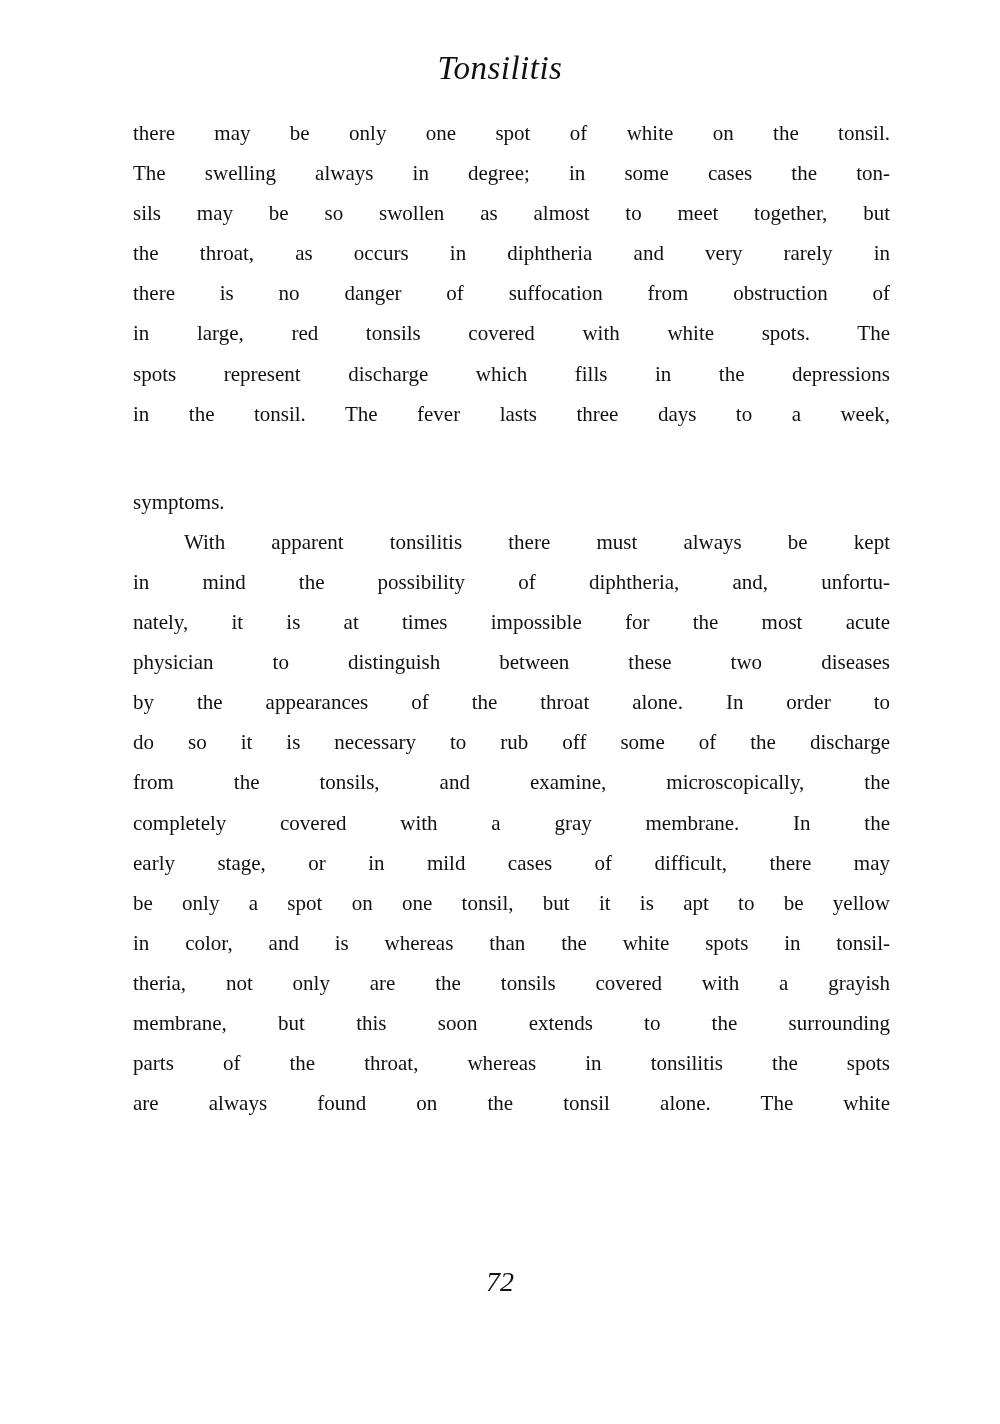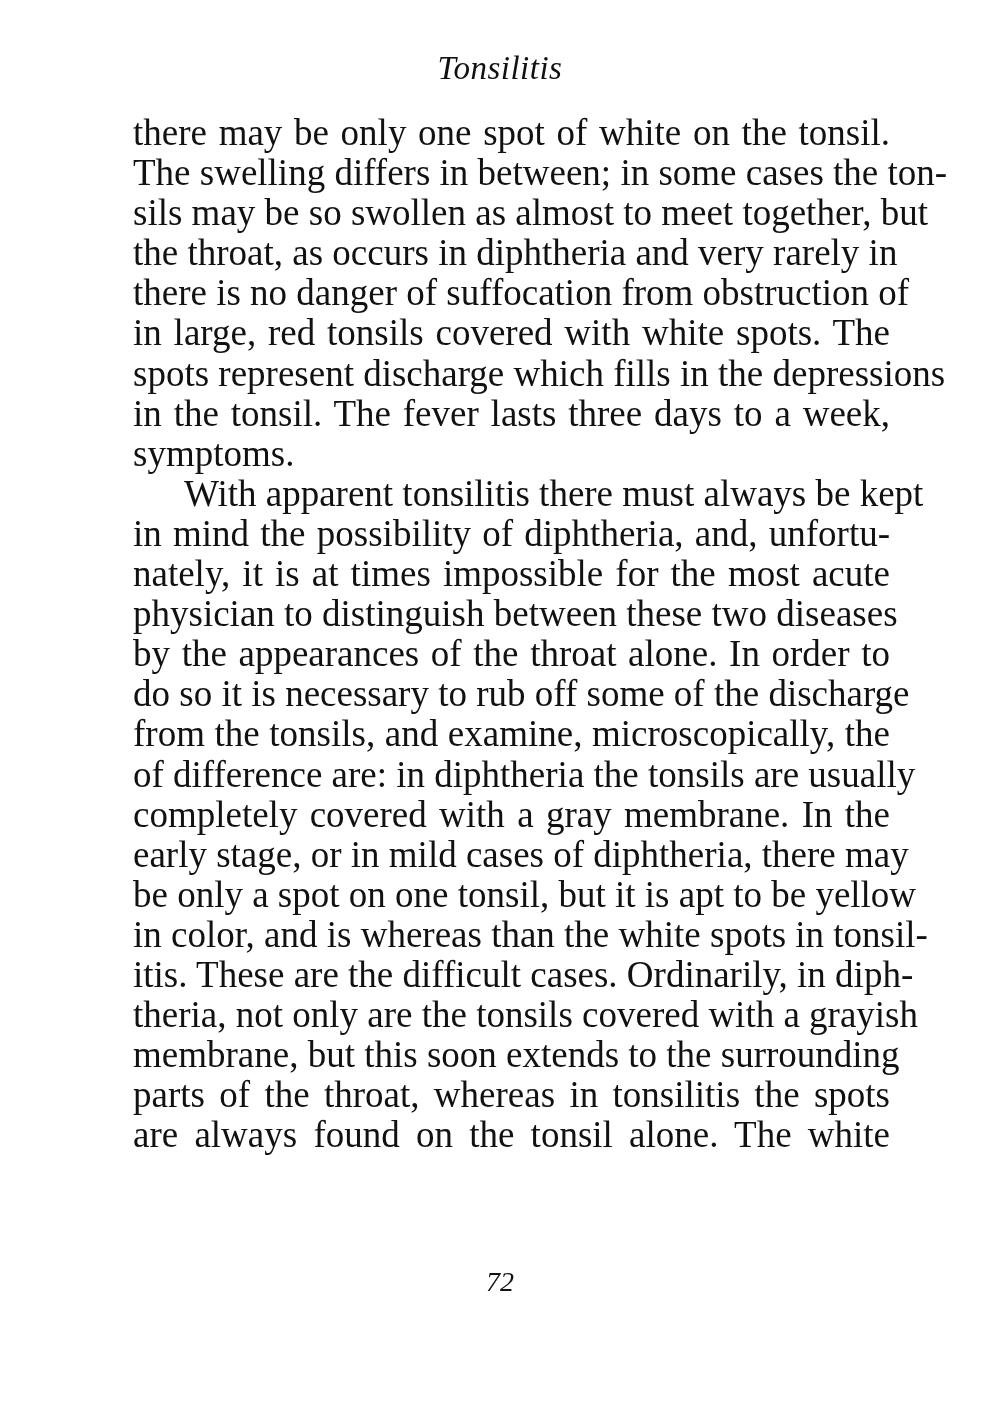--- a/index.html
+++ b/index.html
@@ -29,28 +29,29 @@
   .text-block {
     position: absolute;
     top: 113px;
     left: 133px;
     width: 757px;
   }
   .line {
     display: block;
     height: 40.1px;
     line-height: 40.1px;
-    font-size: 37px;
+    font-size: 21px;
     white-space: nowrap;
     text-align: justify;
     text-align-last: justify;
   }
   .line.last {
     text-align: center;
     text-align-last: left;
+    margin-top: 48px;
   }
   .line.indent {
     padding-left: 51px;
   }
   .folio {
     position: absolute;
     top: 1262px;
     left: 0;
     width: 1000px;
     text-align: center;
@@ -61,44 +62,42 @@
 </style>
 </head>
 <body>
 
 <div class="running-head">Tonsilitis</div>
 
 <div class="text-block">
 
   <div>
     <span class="line">there may be only one spot of white on the tonsil.</span>
-    <span class="line">The swelling differs in between; in some cases the ton-</span>
+    <span class="line">The swelling always in degree; in some cases the ton-</span>
     <span class="line">sils may be so swollen as almost to meet together, but</span>
     <span class="line">the throat, as occurs in diphtheria and very rarely in</span>
     <span class="line">there is no danger of suffocation from obstruction of</span>
     <span class="line">in large, red tonsils covered with white spots.  The</span>
     <span class="line">spots represent discharge which fills in the depressions</span>
     <span class="line">in the tonsil.  The fever lasts three days to a week,</span>
     <span class="line last">symptoms.</span>
   </div>
 
   <div>
     <span class="line indent">With apparent tonsilitis there must always be kept</span>
     <span class="line">in mind the possibility of diphtheria, and, unfortu-</span>
     <span class="line">nately, it is at times impossible for the most acute</span>
     <span class="line">physician to distinguish between these two diseases</span>
     <span class="line">by the appearances of the throat alone.  In order to</span>
     <span class="line">do so it is necessary to rub off some of the discharge</span>
     <span class="line">from the tonsils, and examine, microscopically, the</span>
-    <span class="line">of difference are: in diphtheria the tonsils are usually</span>
     <span class="line">completely covered with a gray membrane.  In the</span>
-    <span class="line">early stage, or in mild cases of diphtheria, there may</span>
+    <span class="line">early stage, or in mild cases of difficult, there may</span>
     <span class="line">be only a spot on one tonsil, but it is apt to be yellow</span>
     <span class="line">in color, and is whereas than the white spots in tonsil-</span>
-    <span class="line">itis.  These are the difficult cases.  Ordinarily, in diph-</span>
     <span class="line">theria, not only are the tonsils covered with a grayish</span>
     <span class="line">membrane, but this soon extends to the surrounding</span>
     <span class="line">parts of the throat, whereas in tonsilitis the spots</span>
     <span class="line">are always found on the tonsil alone.  The white</span>
   </div>
 </div>
 
 <div class="folio">72</div>
 
 </body></html>

